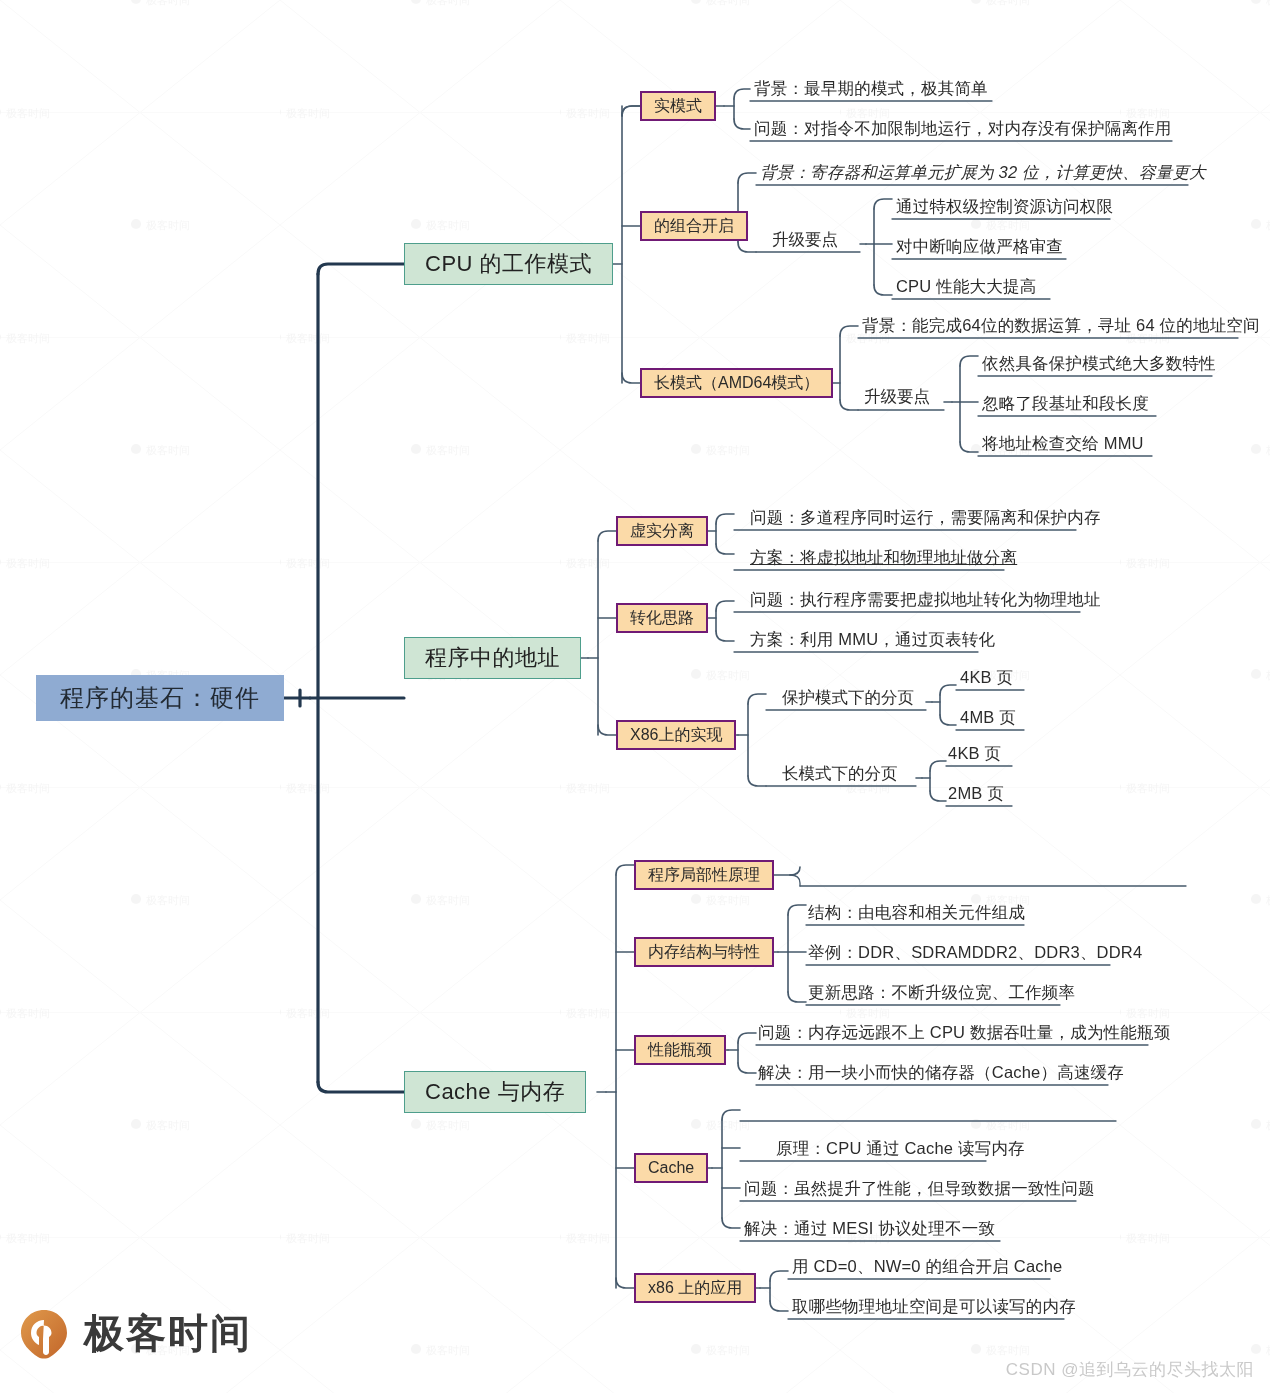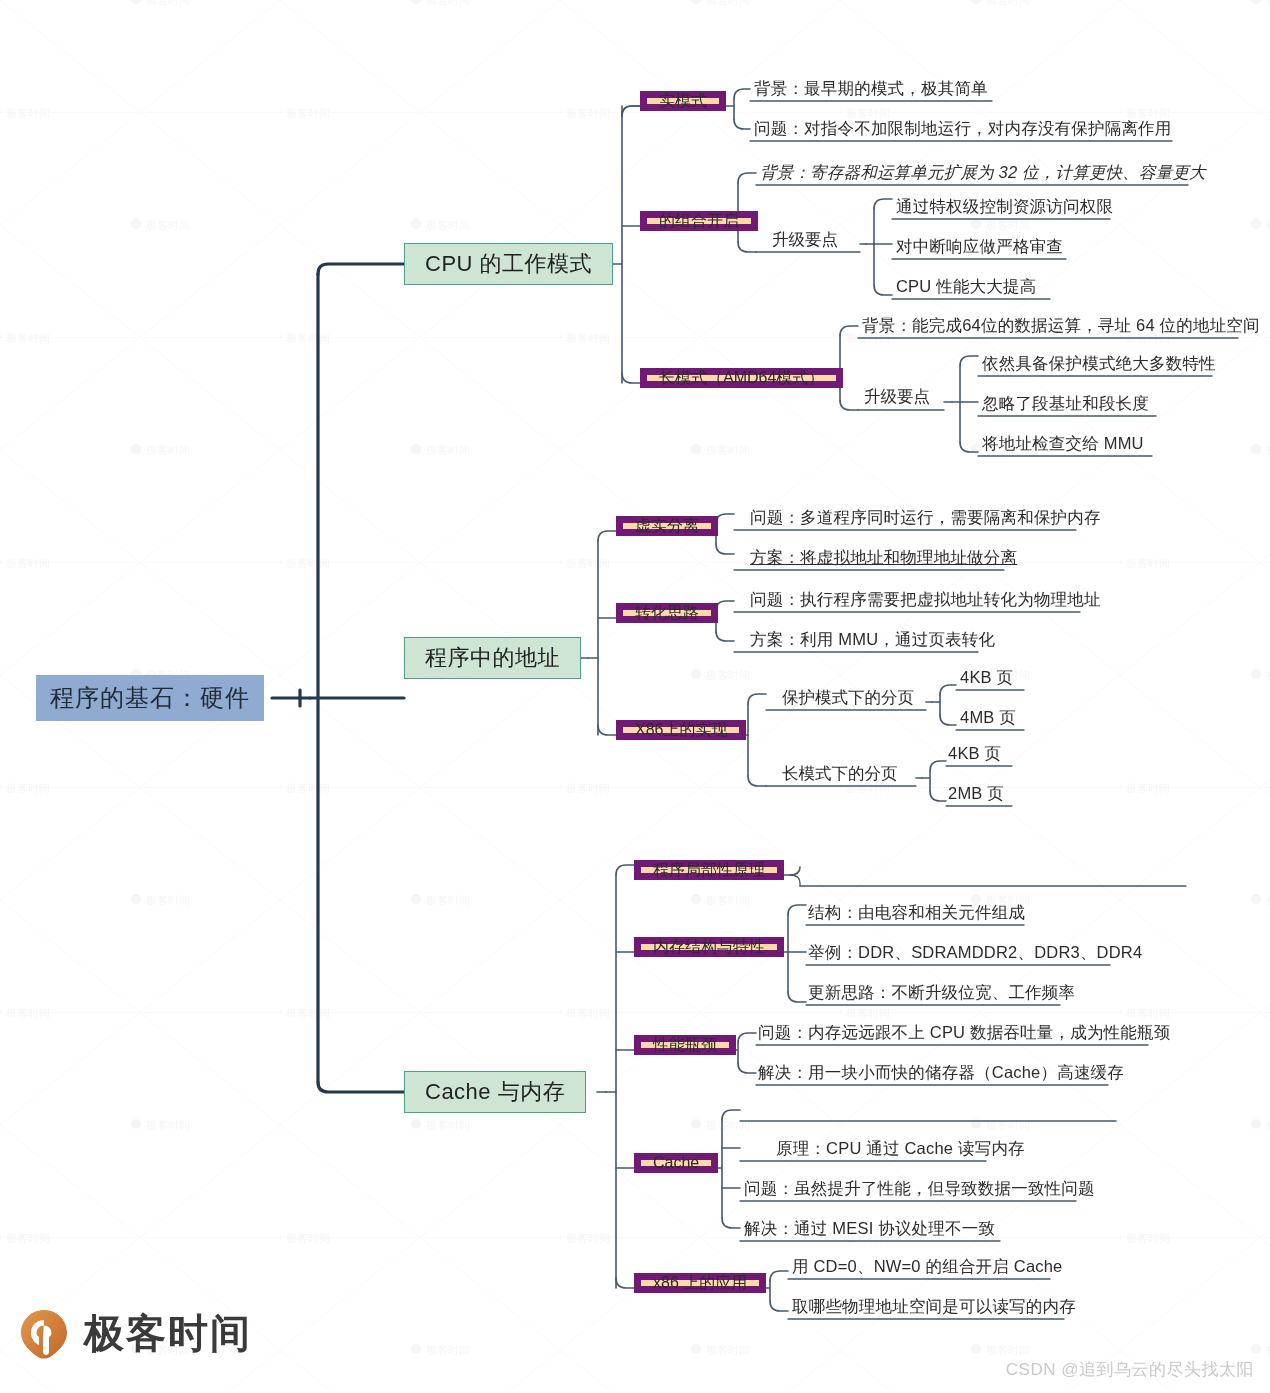--- a/index.html
+++ b/index.html
@@ -38,40 +38,40 @@
     box-sizing:border-box;
     white-space:nowrap;
     line-height:1;
     display:flex;
     align-items:center;
   }
   .root{
     background:#8fabd2;
     color:#222a33;
     font-size:24px;
-    padding:0 14px;
+    padding:0 24px;
     height:46px;
     letter-spacing:1px;
   }
   .lvl1{
     background:#cfe5d4;
     border:1px solid #4e9e8c;
     color:#222;
     font-size:22px;
     padding:11px 20px;
     height:42px;
     letter-spacing:.5px;
   }
   .lvl2{
     background:#fbdaa8;
-    border:7px solid #701a75;
+    border:2px solid #701a75;
     color:#2b2b2b;
     font-size:16px;
     padding:0 12px;
-    height:20px;
+    height:30px;
   }
   .leaf{
     color:#2b2b2b;
     font-size:16.5px;
     height:26px;
     padding:0 2px;
     letter-spacing:.2px;
   }
   .mid{
     color:#2b2b2b;

